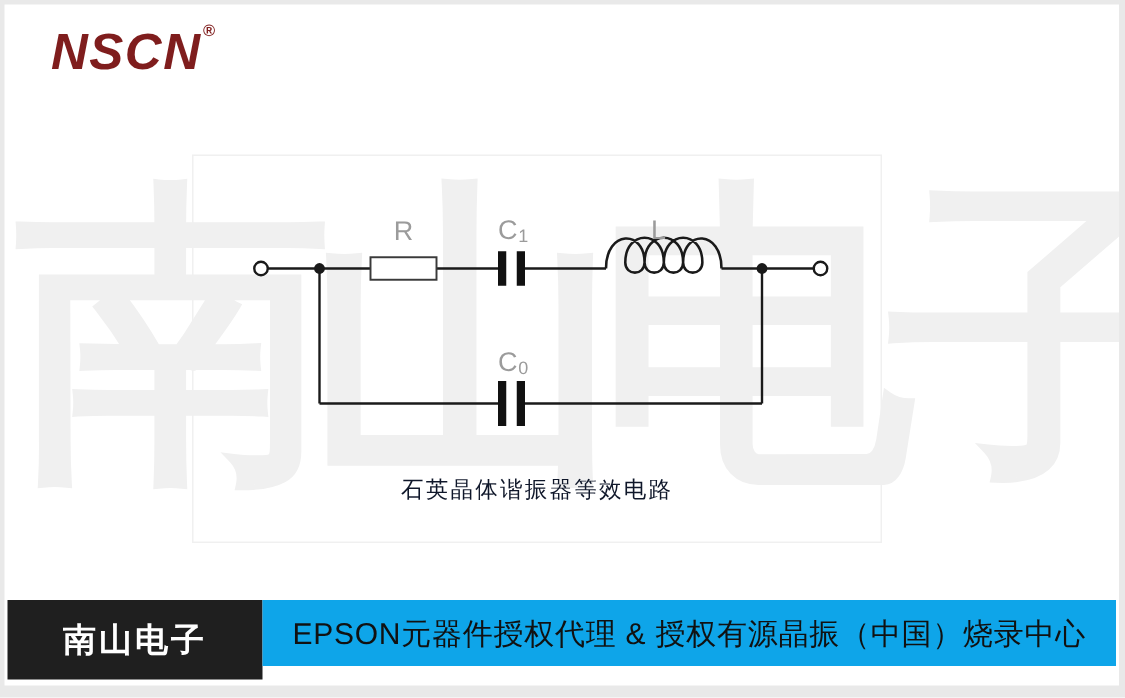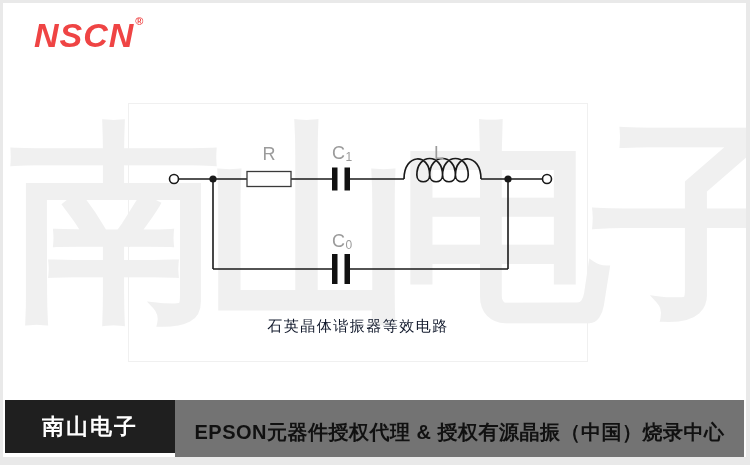--- a/index.html
+++ b/index.html
@@ -18,21 +18,21 @@
   
   .watermark{
     position:absolute;left:10px;top:116px;width:740px;height:250px;
     font-size:212px;line-height:1.02;font-weight:600;
     letter-spacing:-18px;white-space:nowrap;overflow:hidden;
     color:#f0f0f0;z-index:1;user-select:none;
   }
   
   .logo{
     position:absolute;left:34px;top:18px;z-index:10;
-    color:#ef4444;font-style:italic;font-weight:800;
+    color:#7f1d1d;font-style:italic;font-weight:800;
     font-size:34px;letter-spacing:1px;line-height:1;
   }
   .logo sup{
     font-size:11px;font-style:normal;font-weight:700;
     vertical-align:top;position:relative;top:-2px;left:1px;
   }
   
   .diagram-frame{
     position:absolute;left:128px;top:103px;width:458px;height:257px;
     border:1px solid #f0f0f0;z-index:5;background:transparent;
@@ -47,23 +47,23 @@
   .footer-bar{
     position:absolute;left:5px;top:400px;height:53px;width:739px;
     display:flex;z-index:20;
   }
   .brand-badge{
     width:170px;height:53px;background:#1f1f1f;color:#ffffff;
     display:flex;align-items:center;justify-content:center;
     font-size:22px;font-weight:bold;letter-spacing:2px;
   }
   .tagline-badge{
-    width:569px;height:65px;background:#737373;color:#111111;
+    width:569px;height:44px;background:#0ea5e9;color:#111111;
     display:flex;align-items:center;justify-content:center;
-    font-size:20px;font-weight:bold;letter-spacing:0.5px;
+    font-size:20px;font-weight:normal;letter-spacing:0.5px;
   }
 </style>
 </head>
 <body>
 
 <div class="watermark">南山电子</div>
 
 <div class="logo">
   <span>NSCN</span><sup>®</sup>
 </div>

